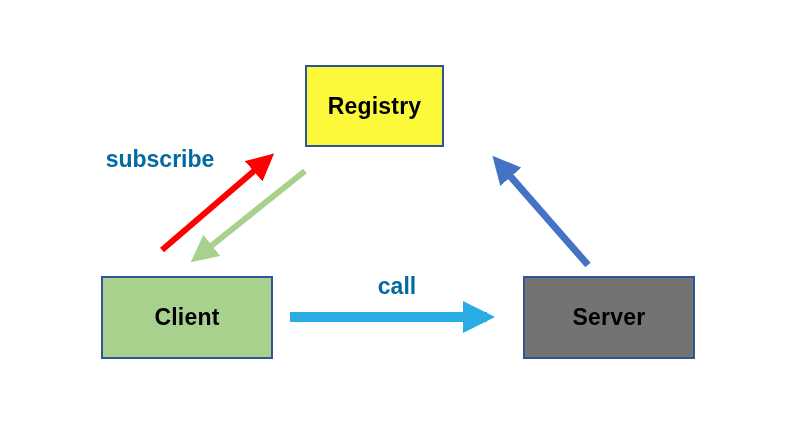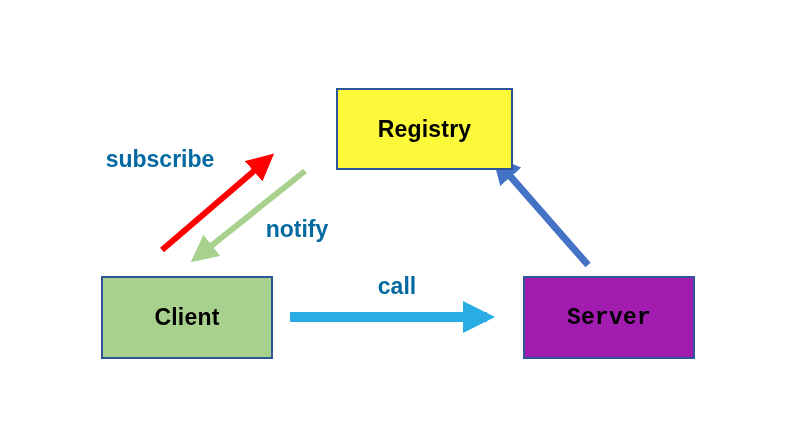--- a/index.html
+++ b/index.html
@@ -6,21 +6,21 @@
   .canvas {
     position:relative; width:796px; height:426px; background:#ffffff;
     font-family:"Liberation Sans", sans-serif; overflow:hidden;
   }
   svg.arrows-layer { position:absolute; left:0; top:0; width:796px; height:426px; }
   .node {
     position:absolute; display:flex; align-items:center; justify-content:center;
     border:2px solid #2E5597; box-sizing:border-box;
     font-weight:bold; font-size:23px; color:#000000; letter-spacing:0.2px;
   }
-  .node-registry { left:305px; top:88px;  width:177px; height:82px;margin-left:31px; }
+  .node-registry { left:305px; top:65px;  width:139px; height:82px; }
   .node-client   { left:101px; top:276px; width:172px; height:83px; }
   .node-server   { left:523px; top:276px; width:172px; height:83px; }
   .edge-label {
     position:absolute; transform:translate(-50%,-50%); white-space:nowrap;
     font-weight:bold; font-size:23px; color:#0369a1;
   }
   .lbl-subscribe { left:160px; top:159px; }
   .lbl-notify    { left:297px; top:229px; }
   .lbl-call      { left:397px; top:286px; }
   .lbl-register  { left:614px; top:196px; }
@@ -56,21 +56,20 @@
   </svg>
 
   <div class="node node-registry" style="background-color: rgb(251, 249, 58); border-color: rgb(46, 85, 151);">
     <span>Registry</span>
   </div>
 
   <div class="node node-client" style="background-color: rgb(169, 209, 142); border-color: rgb(46, 85, 151); text-align: right;">
     <span>Client</span>
   </div>
 
-  <div class="node node-server" style="background-color: #a21caf; border-color: rgb(46, 85, 151); font-family: Liberation Mono, monospace;">
+  <div class="node node-server" style="background-color: #737373; border-color: rgb(46, 85, 151);">
     <span>Server</span>
   </div>
 
   <div class="edge-label lbl-subscribe">subscribe</div>
-  <div class="edge-label lbl-notify">notify</div>
   <div class="edge-label lbl-call">call</div>
 
 </div>
 
 </body></html>

